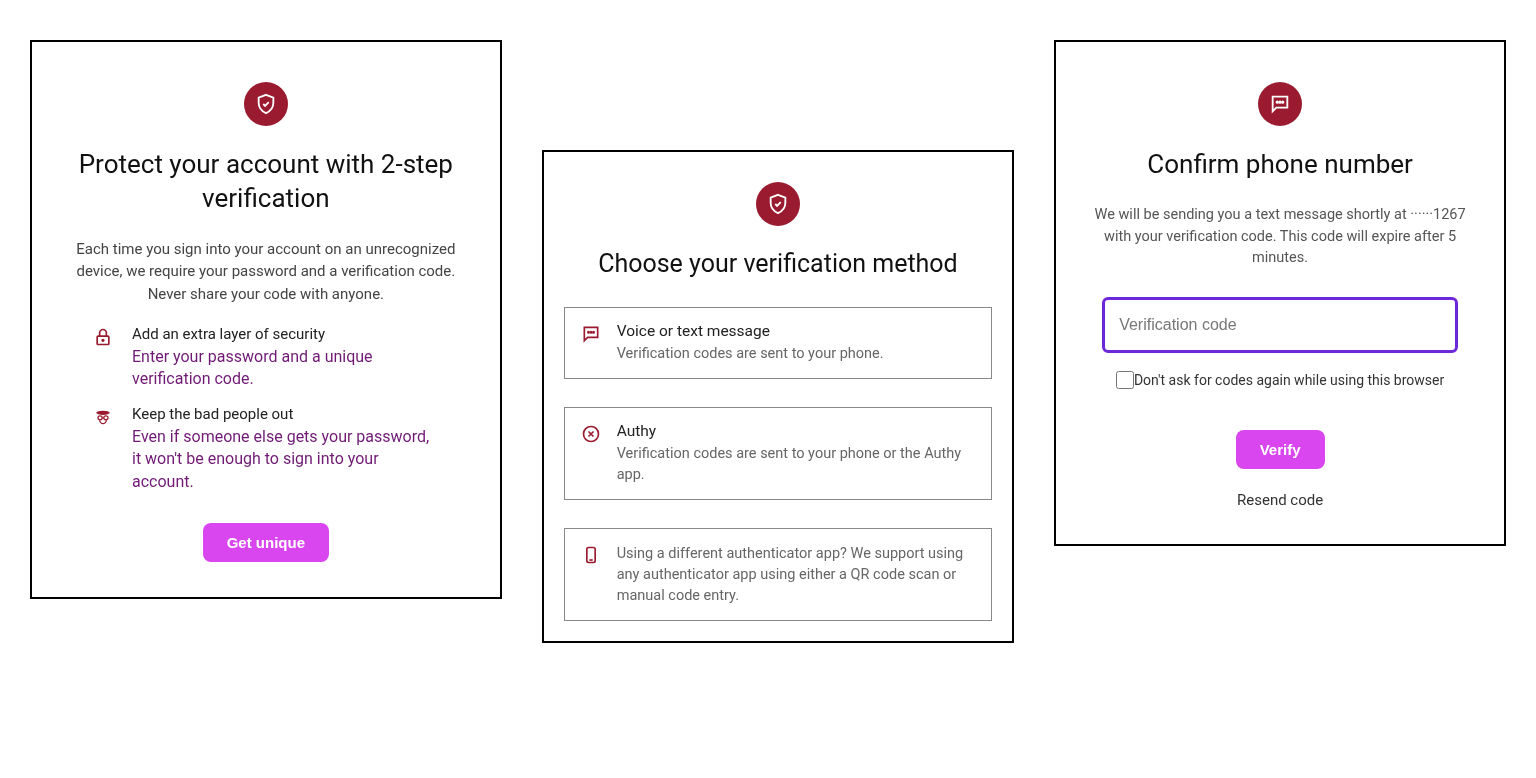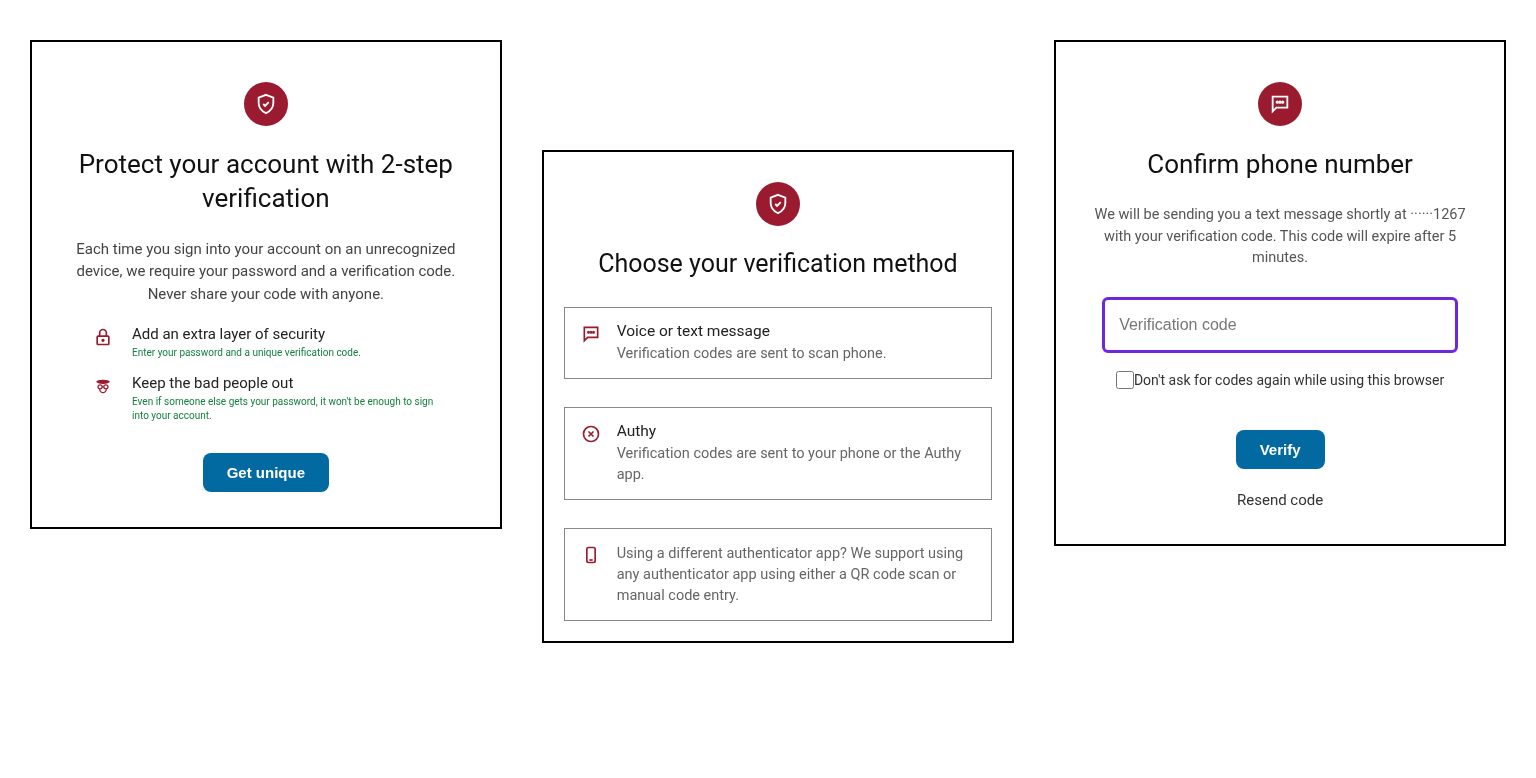--- a/index.html
+++ b/index.html
@@ -44,23 +44,23 @@
       color: #444;
       line-height: 1.5;
       margin-bottom: 20px;
     }
     .panel-3 .desc { font-size: 14.5px; color: #555; }
     .features { text-align: left; padding: 0 30px; margin-bottom: 30px; }
     .feature { display: flex; gap: 18px; margin-bottom: 14px; }
     .feat-icon { flex-shrink: 0; width: 22px; display: flex; justify-content: center; padding-top: 2px; }
     .feat-icon svg { width: 20px; height: 20px; }
     .feat-text .ft-title { font-size: 15px; color: #222; margin-bottom: 3px; }
-    .feat-text .ft-sub { font-size: 10px; color: #15803d; line-height: 1.4; }
+    .feat-text .ft-sub { font-size: 16px; color: #701a75; line-height: 1.4; }
     .btn {
-      background: #0369a1;
+      background: #d946ef;
       color: #fff;
       border: none;
       padding: 11px 24px;
       border-radius: 8px;
       font-size: 15px;
       font-weight: 600;
       cursor: pointer;
     }
     .methods { text-align: left; }
     .method {
@@ -165,21 +165,21 @@
       <div class="m-icon">
         <svg viewBox="0 0 24 24" fill="none" stroke="#9a1b2f" stroke-width="2">
             <path d="M4 4h16v12H8l-4 4V4z"></path>
             <circle cx="9" cy="10" r="0.8" fill="#9a1b2f"></circle>
             <circle cx="12" cy="10" r="0.8" fill="#9a1b2f"></circle>
             <circle cx="15" cy="10" r="0.8" fill="#9a1b2f"></circle>
           </svg>
       </div>
       <div class="m-text">
         <div class="m-title">Voice or text message</div>
-        <div class="m-sub">Verification codes are sent to scan phone.</div>
+        <div class="m-sub">Verification codes are sent to your phone.</div>
       </div>
     </div>
     <div class="method">
       <div class="m-icon">
         <svg viewBox="0 0 24 24" fill="none" stroke="#9a1b2f" stroke-width="2">
             <circle cx="12" cy="12" r="9"></circle>
             <path d="M9 9l6 6M15 9l-6 6"></path>
           </svg>
       </div>
       <div class="m-text">

